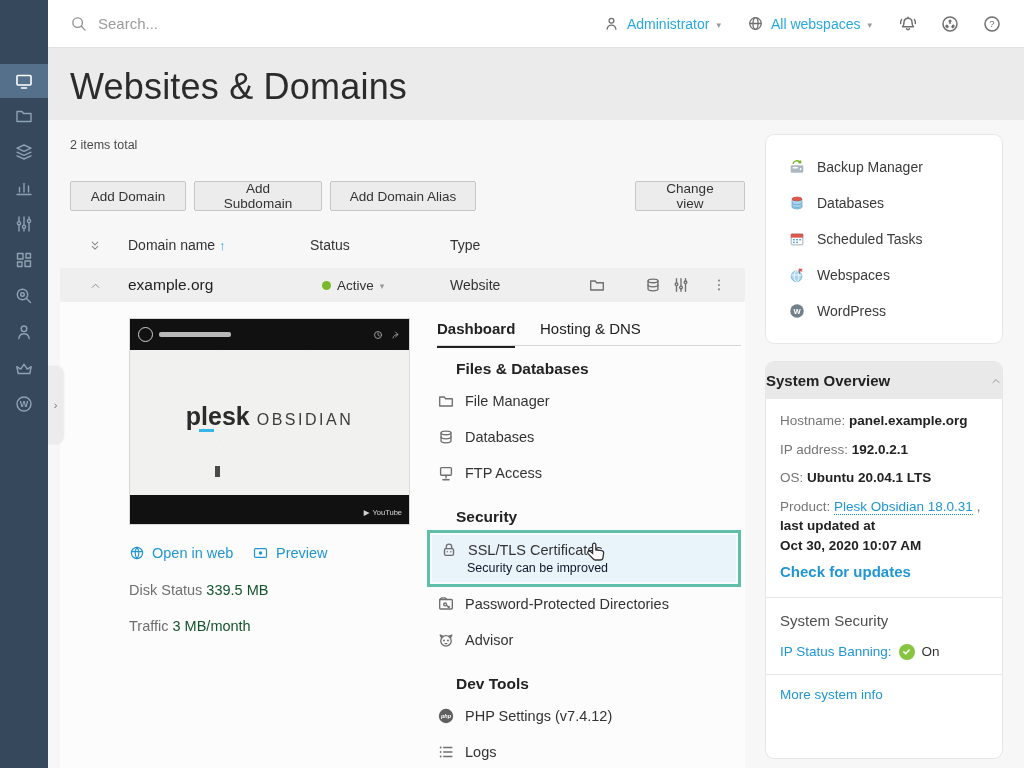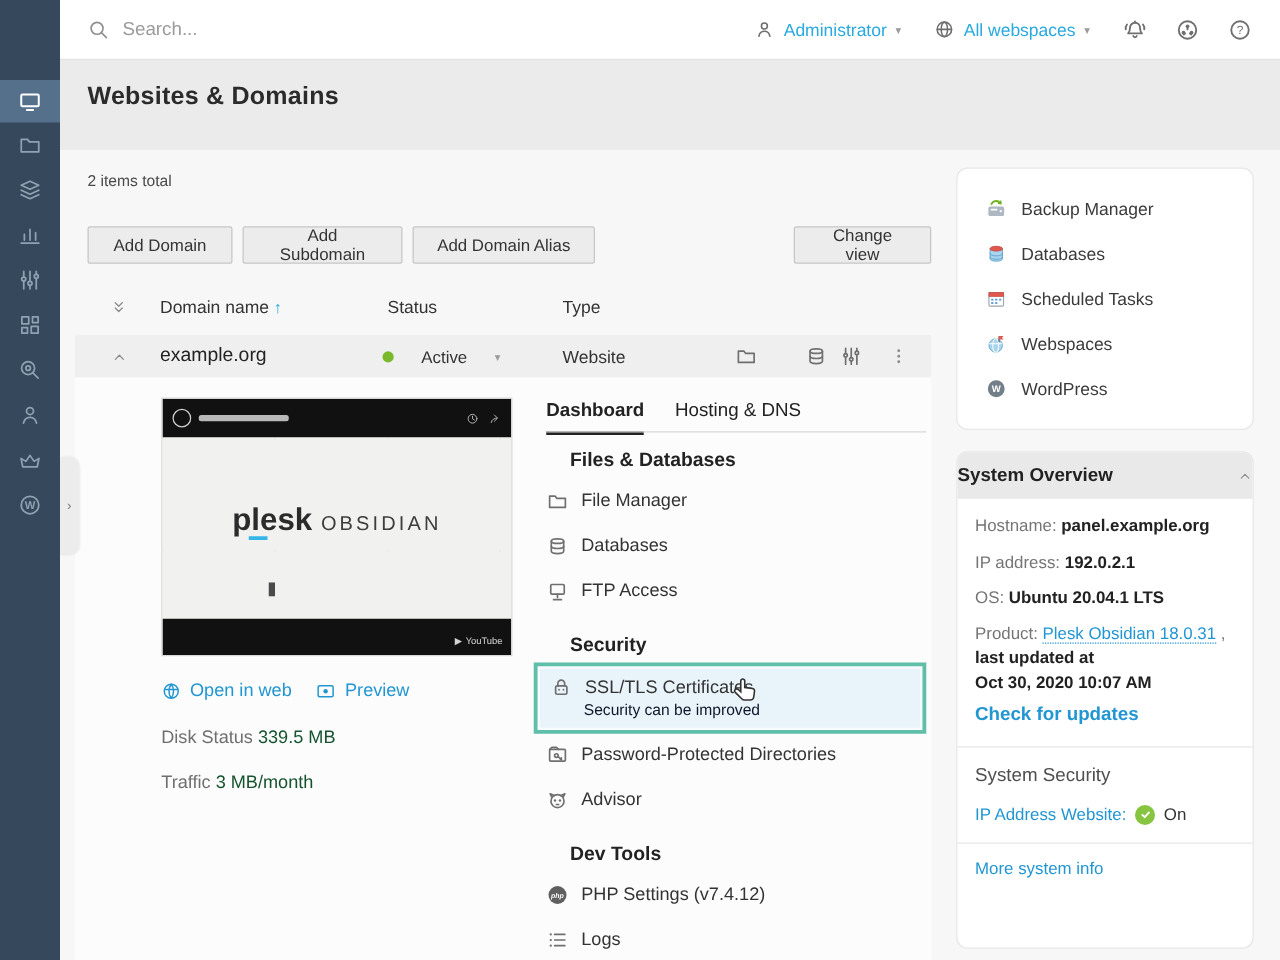--- a/index.html
+++ b/index.html
@@ -29,21 +29,21 @@
   #search-box{display:flex;align-items:center;gap:10px;margin-left:22px;flex:1}
   #search-input{border:none;outline:none;font-size:15px;color:#444;background:transparent;width:300px;font-family:inherit}
   #search-input::placeholder{color:#9b9b9b}
   .tb-group{display:flex;align-items:center;gap:7px;margin-right:26px;cursor:pointer}
   .tb-label{color:var(--accent);font-size:14px}
   .tb-caret{color:#9a9a9a;font-size:9px;transform:translateY(1px)}
   .tb-icon-btn{margin-right:22px;cursor:pointer}
 
   
   #band{left:48px;top:48px;width:976px;height:72px;background:var(--band)}
-  #page-title{position:absolute;left:22px;top:18px;font-size:20px;font-weight:bold;color:#2b2b2b;letter-spacing:.2px}
+  #page-title{position:absolute;left:22px;top:18px;font-size:36px;font-weight:normal;color:#2b2b2b;letter-spacing:.2px}
 
   
   #items-total{left:70px;top:138px;font-size:12.5px;color:#4a4a4a}
   .btn{position:absolute;top:181px;height:30px;background:#ececec;border:1px solid #c6c6c6;border-radius:2px;font-size:13.5px;color:#333;display:flex;align-items:center;justify-content:center;padding:0 15px;cursor:pointer;font-family:inherit}
   .th{position:absolute;top:237px;font-size:14px;color:#333}
   #sort-arrow{color:var(--accent);font-size:13px}
   #domain-row{left:60px;top:268px;width:685px;height:34px;background:#efefef;border-radius:2px}
   .row-el{position:absolute;top:0;height:34px;display:flex;align-items:center}
   #expand-panel{left:60px;top:302px;width:685px;height:466px;background:#fcfcfc}
 
@@ -237,21 +237,21 @@
 <span class="th" style="left:310px">Status</span>
 <span class="th" style="left:450px">Type</span>
 
 <div id="domain-row" class="abs">
   <span class="row-el" style="left:29px">
     <svg width="13" height="13" viewBox="0 0 20 20" class="stroke-ic" style="stroke:#8a8a8a">
         <path d="M5 13l5-5 5 5"></path>
       </svg>
   </span>
   <span class="row-el" style="left:68px;font-size:15.5px;color:#222">example.org</span>
-  <span class="row-el" style="left:246px;gap:22px">
+  <span class="row-el" style="left:262px;gap:6px">
     <span style="width:9px;height:9px;border-radius:50%;background:var(--green)"></span>
     <span style="font-size:13.5px;color:#333">Active</span>
     <span class="tb-caret">▾</span>
   </span>
   <span class="row-el" style="left:390px;font-size:14px">Website</span>
   <span class="row-el" style="left:528px">
     <svg width="18" height="18" viewBox="0 0 20 20" class="stroke-ic">
         <path d="M3 15.5v-10h5l1.5 2h7.5v8z"></path>
       </svg>
   </span>
@@ -478,21 +478,21 @@
       <span>Product: </span><a class="lnk dotted">Plesk Obsidian 18.0.31</a><span> ,</span><br>
       <b>last updated at</b><br>
       <b>Oct 30, 2020 10:07 AM</b>
     </div>
     <a class="lnk" id="check-updates">Check for updates</a>
   </div>
   <div class="ov-div"></div>
   <div class="ov-body" style="padding-bottom:4px">
     <div class="sysec-h">System Security</div>
     <div class="sysec-row">
-      <a class="lnk">IP Address Website:</a>
+      <a class="lnk">IP Status Banning:</a>
       <span class="badge" style="background:var(--badge-green)">
           <svg width="9" height="9" viewBox="0 0 12 12">
             <path d="M2.5 6.5l2.5 2.5 4.5-5"></path>
           </svg>
         </span>
       <span>On</span>
     </div>
   </div>
   <div class="ov-div"></div>
   <div id="more-info">

